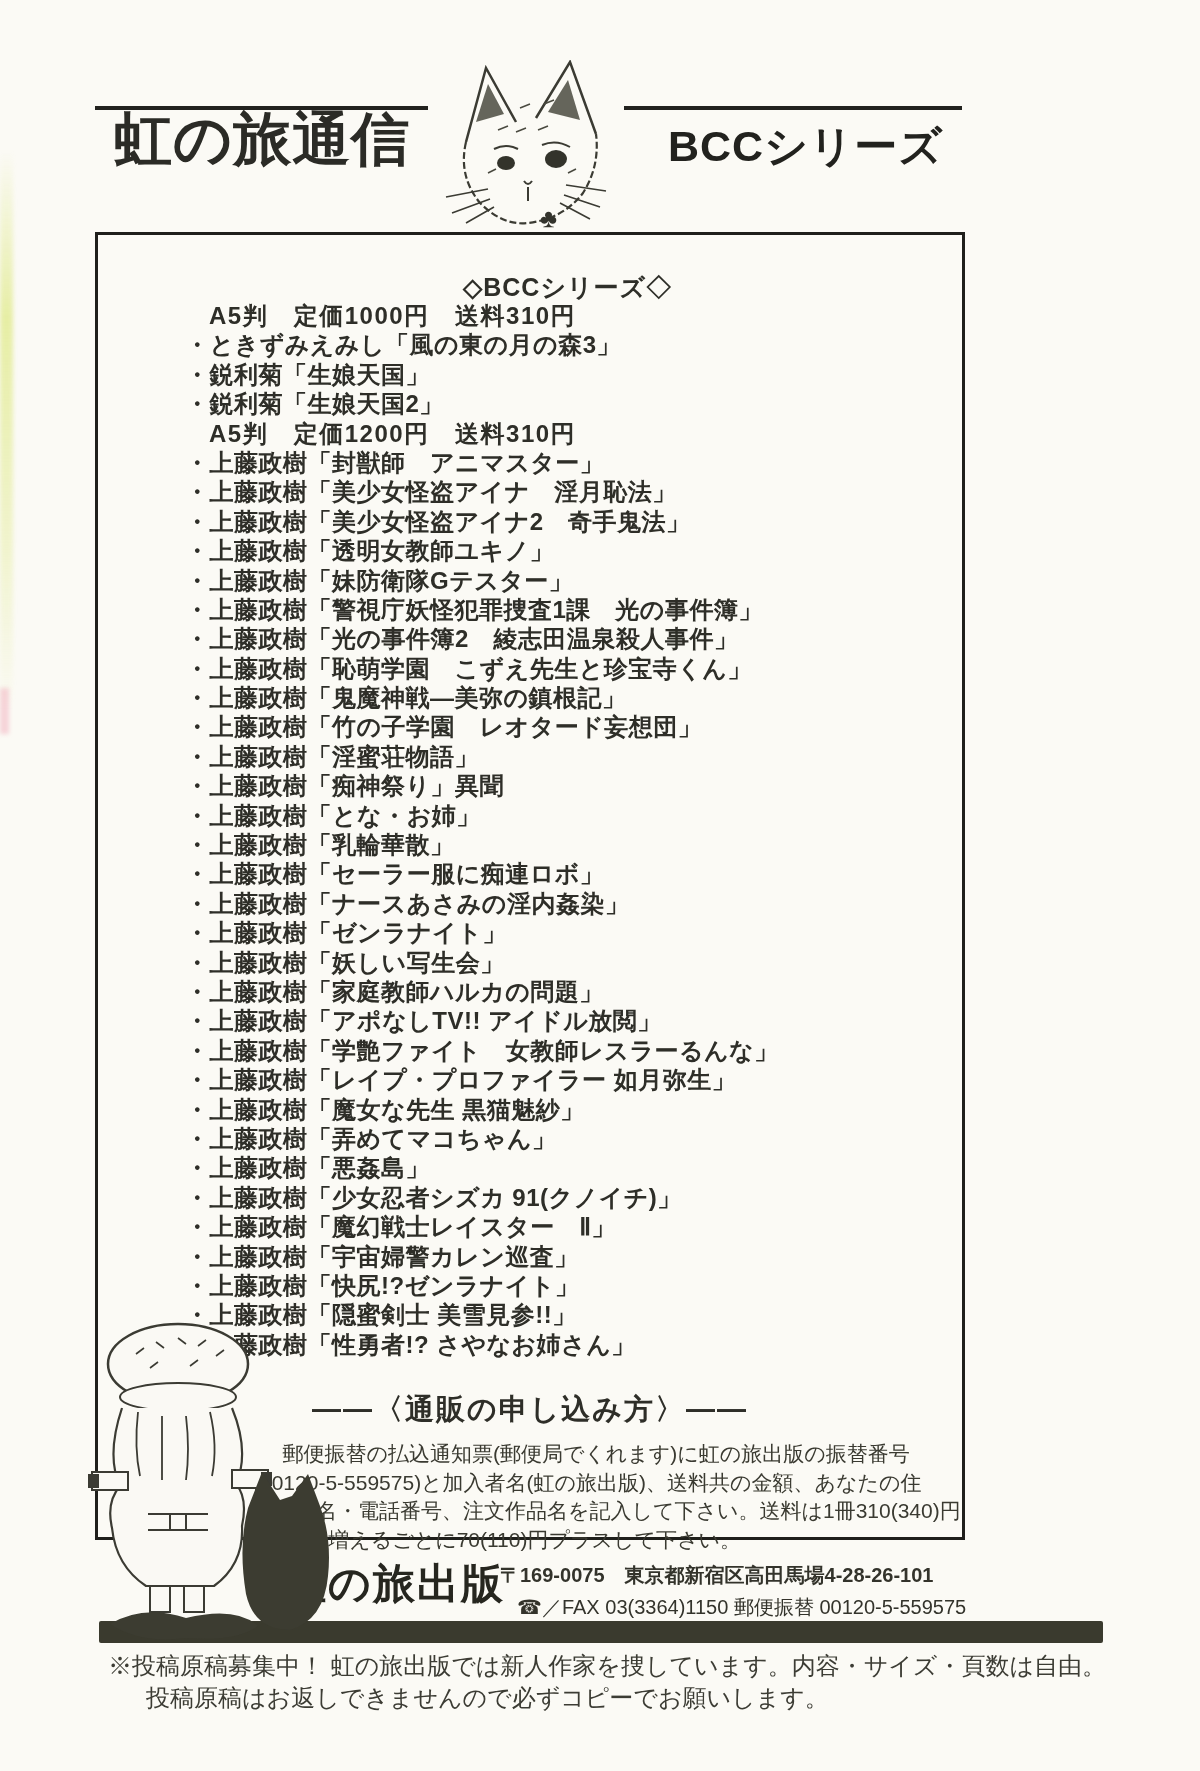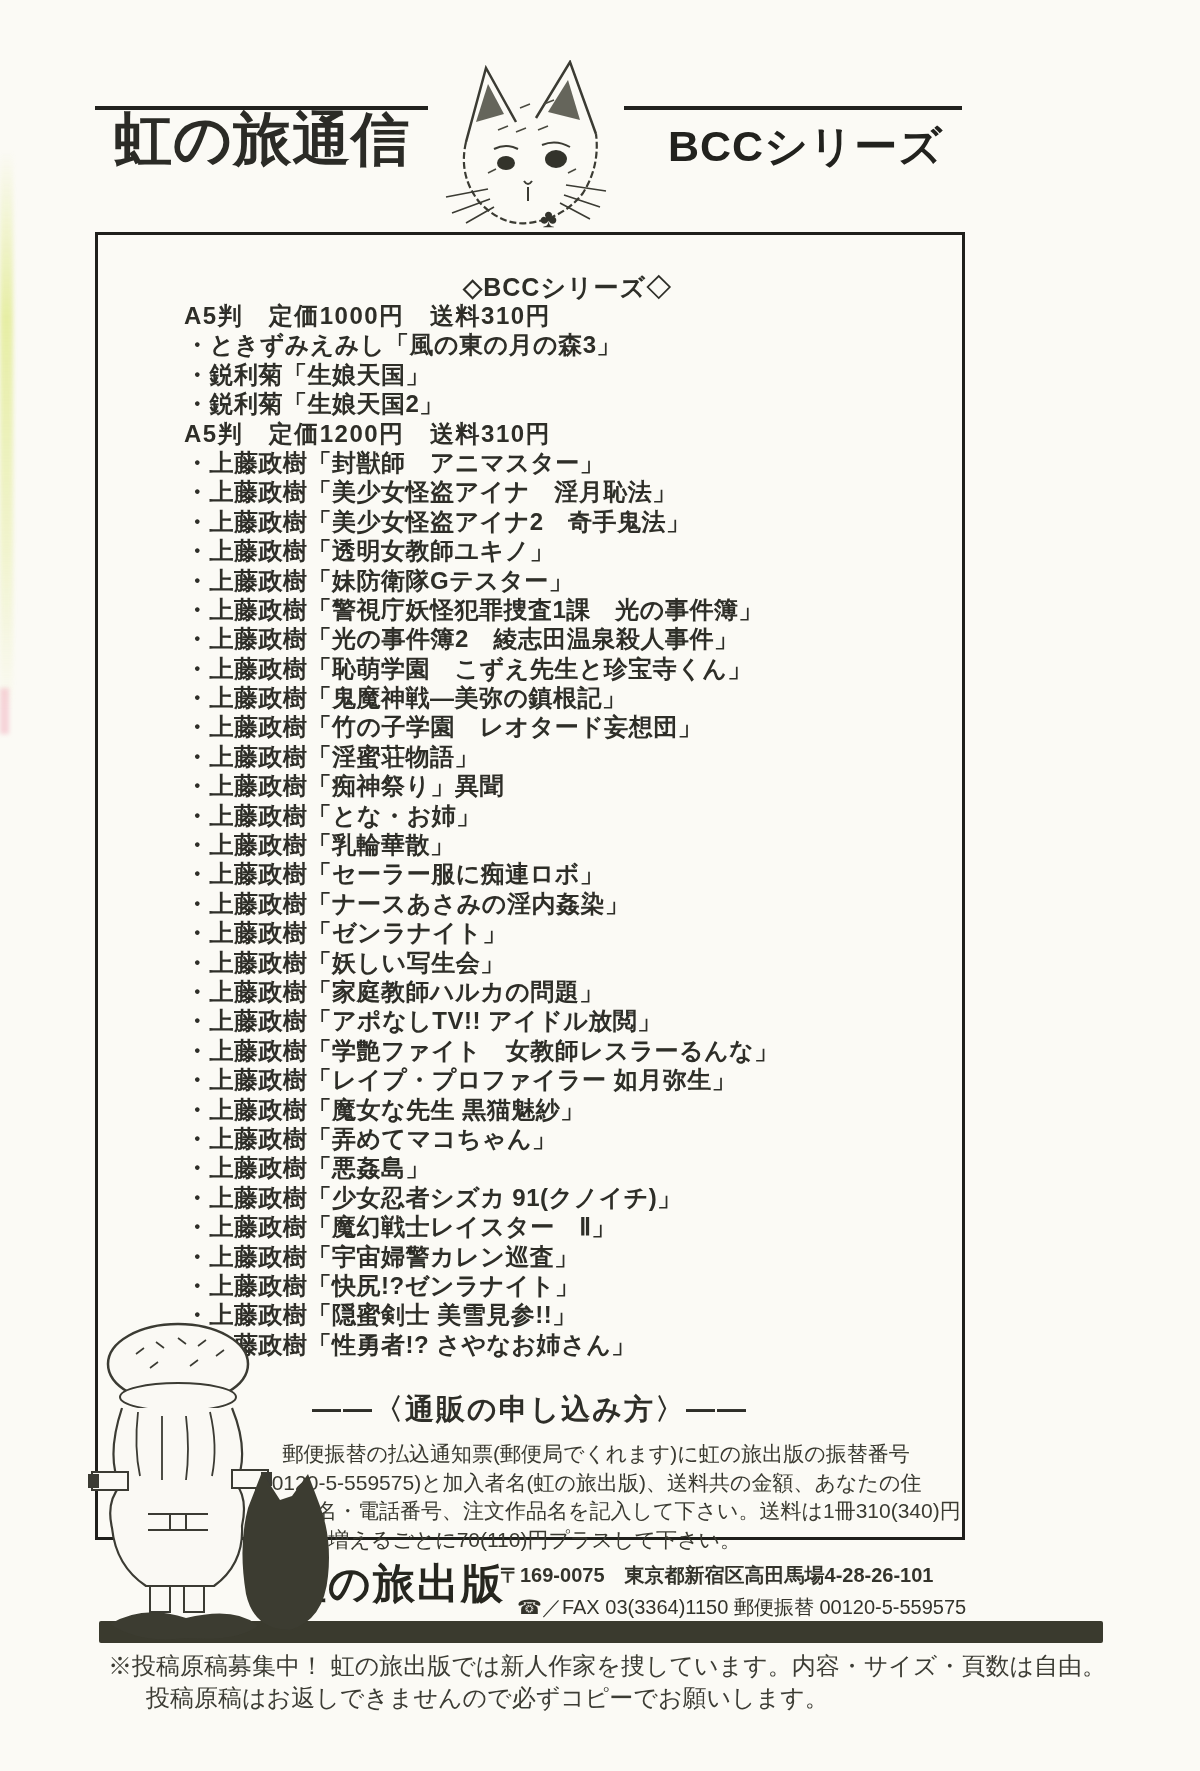--- a/index.html
+++ b/index.html
@@ -23,21 +23,21 @@
     color:#22221e; white-space:nowrap; letter-spacing:1px;margin-left:40px; }
   .cat-wrap { position:absolute; left:428px; top:60px; width:196px; height:178px; }
   .clover { position:absolute; left:540px; top:203px; font-size:26px; color:#33332c; }
 
   
   .main-box { position:absolute; left:95px; top:232px; width:864px; height:1302px;
     border:3px solid #1f1f1b; }
   .catalog-heading { position:absolute; left:463px; top:271px; font-size:25px; font-weight:700;
     letter-spacing:1px; white-space:nowrap; }
   .catalog-list { position:absolute; left:98px; top:301px; width:860px; }
-  .fmt-line { height:29.4px; line-height:29.4px; padding-left:86px; font-size:24px;
+  .fmt-line { height:29.4px; line-height:29.4px; padding-left:111px; font-size:24px;
     font-weight:700; letter-spacing:1.5px; white-space:nowrap; }
   .item-line { height:29.4px; line-height:29.4px; padding-left:87px; font-size:24px;
     font-weight:700; letter-spacing:.5px; white-space:nowrap; }
 
   
   .order-heading { position:absolute; left:98px; top:1390px; width:864px; text-align:center;
     font-size:29px; font-weight:700; letter-spacing:2px; }
   .order-body { position:absolute; left:253px; top:1440px; width:708px; font-size:21px;
     line-height:28.6px; color:#3a3a31; text-indent:1.4em; font-weight:400; }
 

